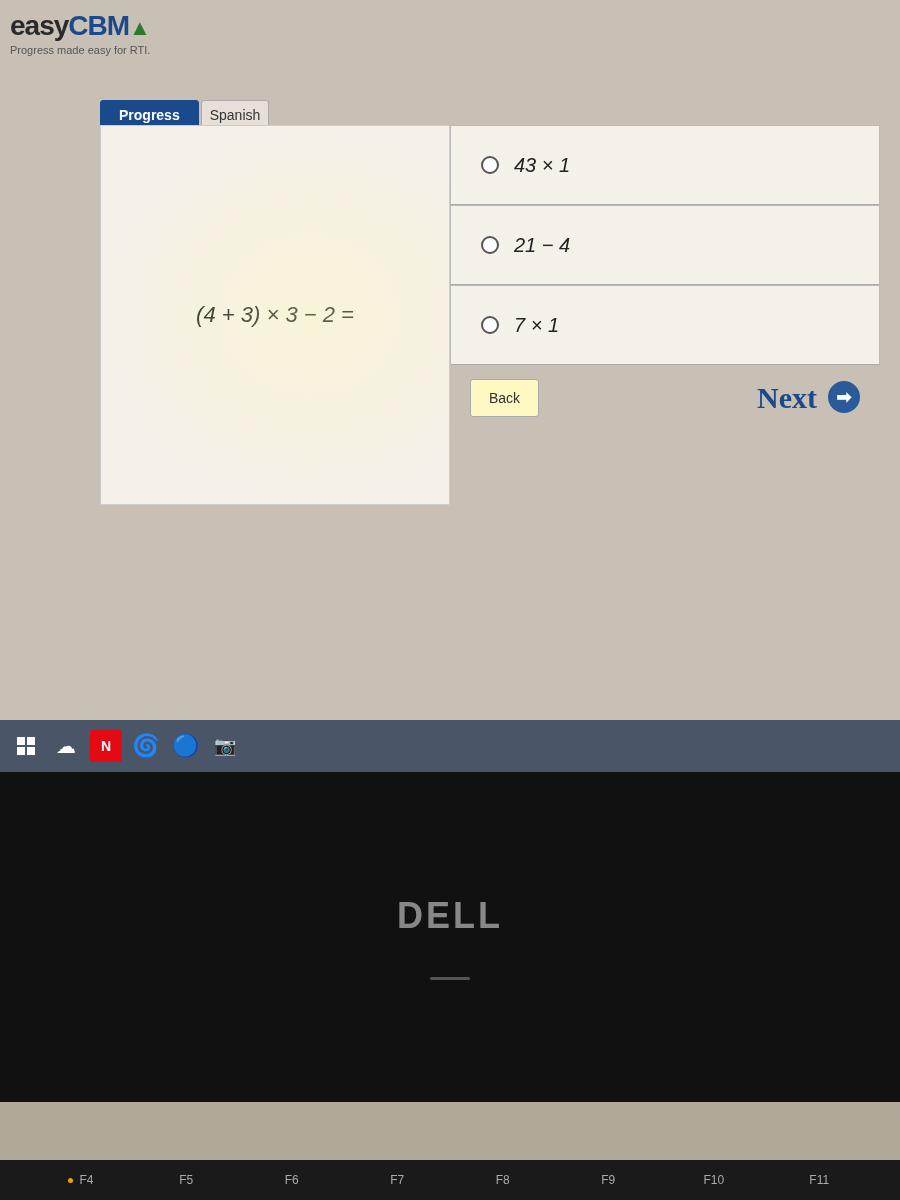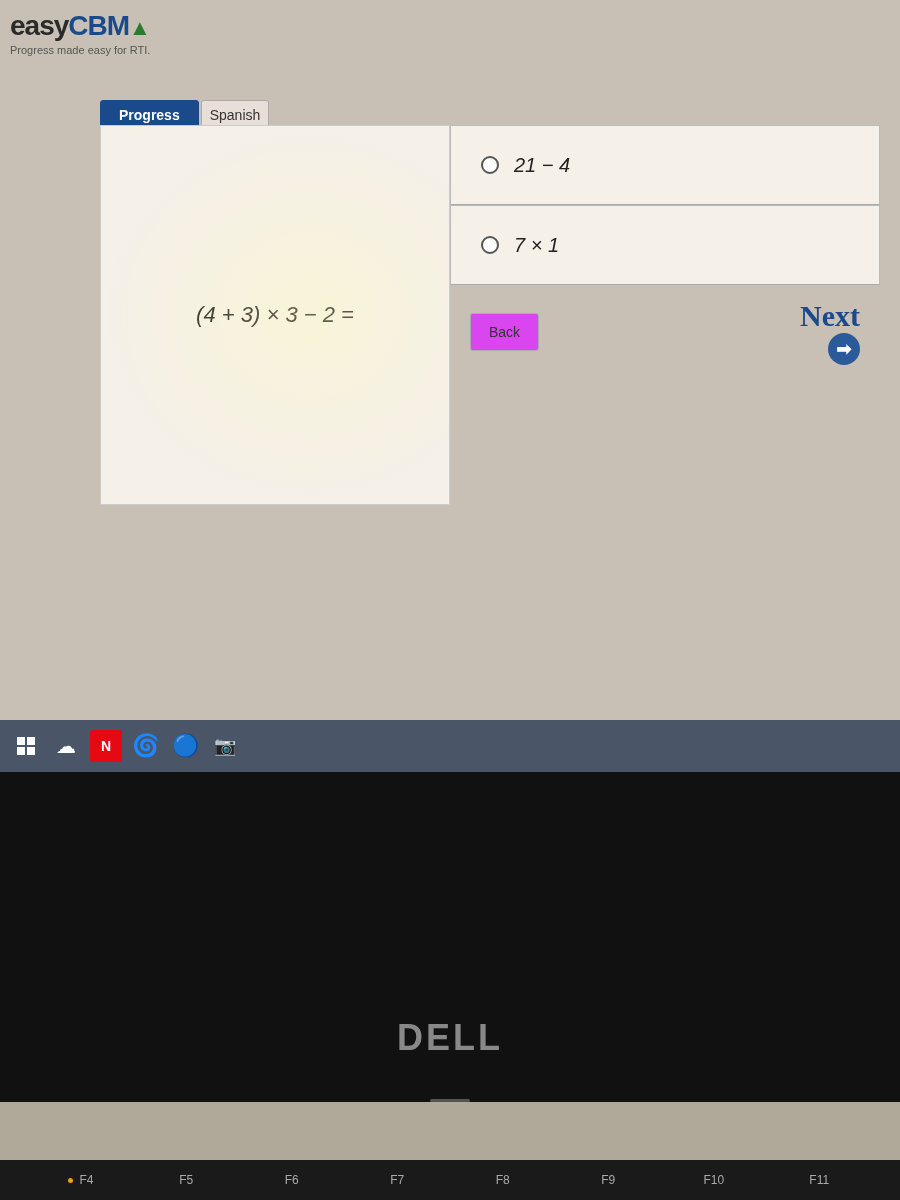--- a/index.html
+++ b/index.html
@@ -153,39 +153,38 @@
       display: inline-block;
     }
 
     .answer-text {
       font-size: 20px;
       color: #222;
       font-style: italic;
     }
 
     .back-button {
-      background: #d946ef;
+      background: #fef9c3;
       border: 1px solid #aaa;
       padding: 10px 18px;
       font-size: 14px;
       color: #333;
       cursor: pointer;
       border-radius: 3px;
     }
 
     .next-button {
       font-size: 32px;
       font-weight: bold;
       color: #2a5a9a;
       cursor: pointer;
       display: flex;
-      align-items: flex-end;
-      gap: 0;
+      align-items: flex-start;
+      gap: 11px;
       font-family: 'Comic Sans MS', cursive, Arial;
-      flex-direction: column;
     }
 
     .next-arrow {
       width: 32px;
       height: 32px;
       background: #2a5a9a;
       border-radius: 50%;
       display: flex;
       align-items: center;
       justify-content: center;
@@ -223,21 +222,21 @@
     .bezel-bottom {
       position: absolute;
       top: 772px;
       left: 0;
       width: 100%;
       height: 330px;
       background: #111;
       display: flex;
       flex-direction: column;
       align-items: center;
-      justify-content: flex-end;
+      justify-content: center;
     }
 
     .dell-logo {
       font-size: 36px;
       color: #888;
       font-weight: bold;
       letter-spacing: 3px;
       margin-bottom: 40px;
     }
 
@@ -313,20 +312,24 @@
 
   <div class="quiz-container">
 
     <div class="question-panel">
       <div class="question-text">(4 + 3) × 3 − 2 =</div>
     </div>
 
     <div class="answers-panel">
       <div class="answer-option">
         <span class="radio-circle"></span>
+        <span class="answer-text">43 × 1</span>
+      </div>
+      <div class="answer-option">
+        <span class="radio-circle"></span>
         <span class="answer-text">21 − 4</span>
       </div>
       <div class="answer-option">
         <span class="radio-circle"></span>
         <span class="answer-text">7 × 1</span>
       </div>
 
       <div style="display:flex; align-items:center; justify-content:space-between; padding: 14px 20px; background:transparent;">
         <button class="back-button">Back</button>
         <div class="next-button">

